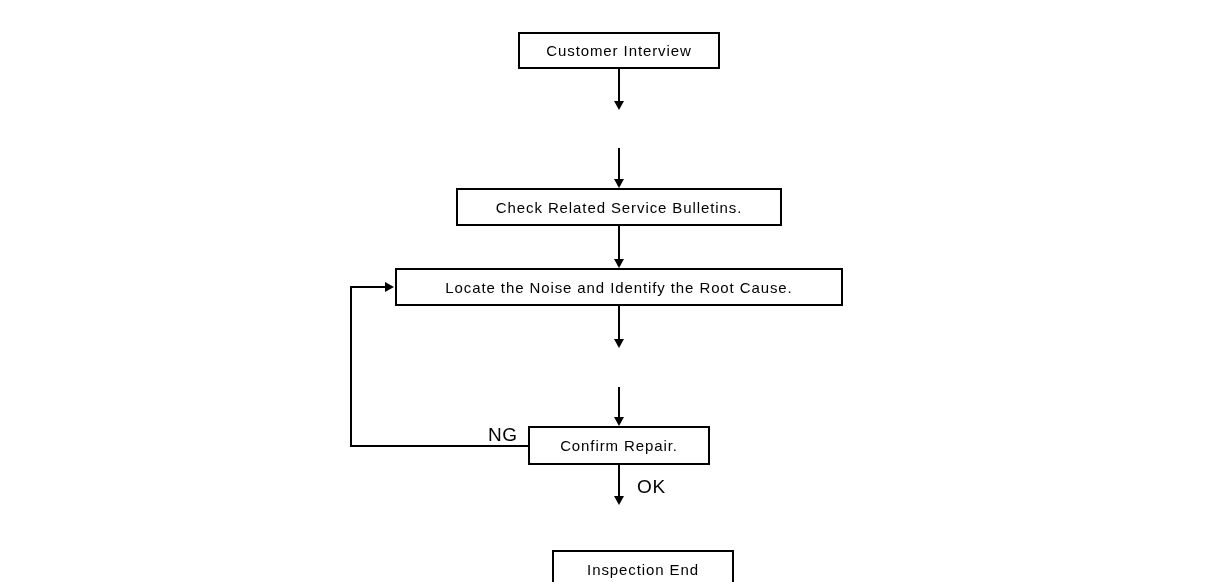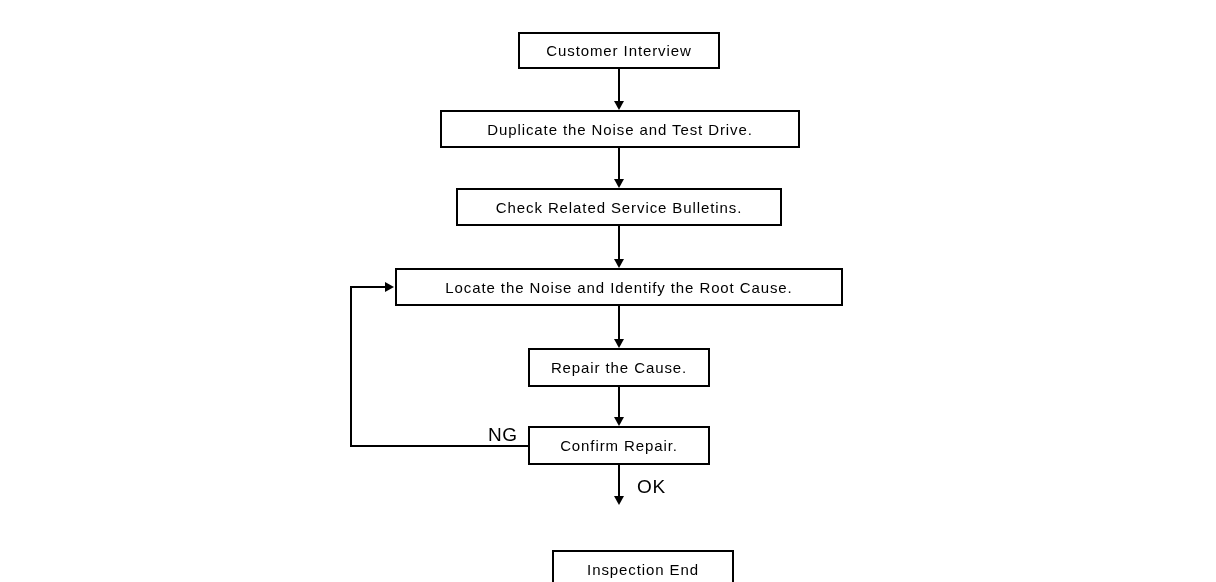--- a/index.html
+++ b/index.html
@@ -73,35 +73,29 @@
 </style>
 </head>
 <body>
 
 <div id="canvas">
 
   <div class="node" style="left:518px; top:32px; width:202px; height:37px;">
     <span class="node-label">Customer Interview</span>
   </div>
 
-  <div class="node" style="left:440px; top:110px; width:360px; height:38px;">
-    <span class="node-label">Duplicate the Noise and Test Drive.</span>
-  </div>
 
   <div class="node" style="left:456px; top:188px; width:326px; height:38px;">
     <span class="node-label">Check Related Service Bulletins.</span>
   </div>
 
   <div class="node" style="left:395px; top:268px; width:448px; height:38px;">
     <span class="node-label">Locate the Noise and Identify the Root Cause.</span>
   </div>
 
-  <div class="node" style="left:528px; top:348px; width:182px; height:39px;">
-    <span class="node-label">Repair the Cause.</span>
-  </div>
 
   <div class="node" style="left:528px; top:426px; width:182px; height:39px;">
     <span class="node-label">Confirm Repair.</span>
   </div>
 
   <div class="node" style="left:552px; top:505px; width:182px; height:38px;margin-top:45px;">
     <span class="node-label">Inspection End</span>
   </div>
 
   <div class="edge-line edge-v" style="left:618px; top:69px; height:32px;"></div>

